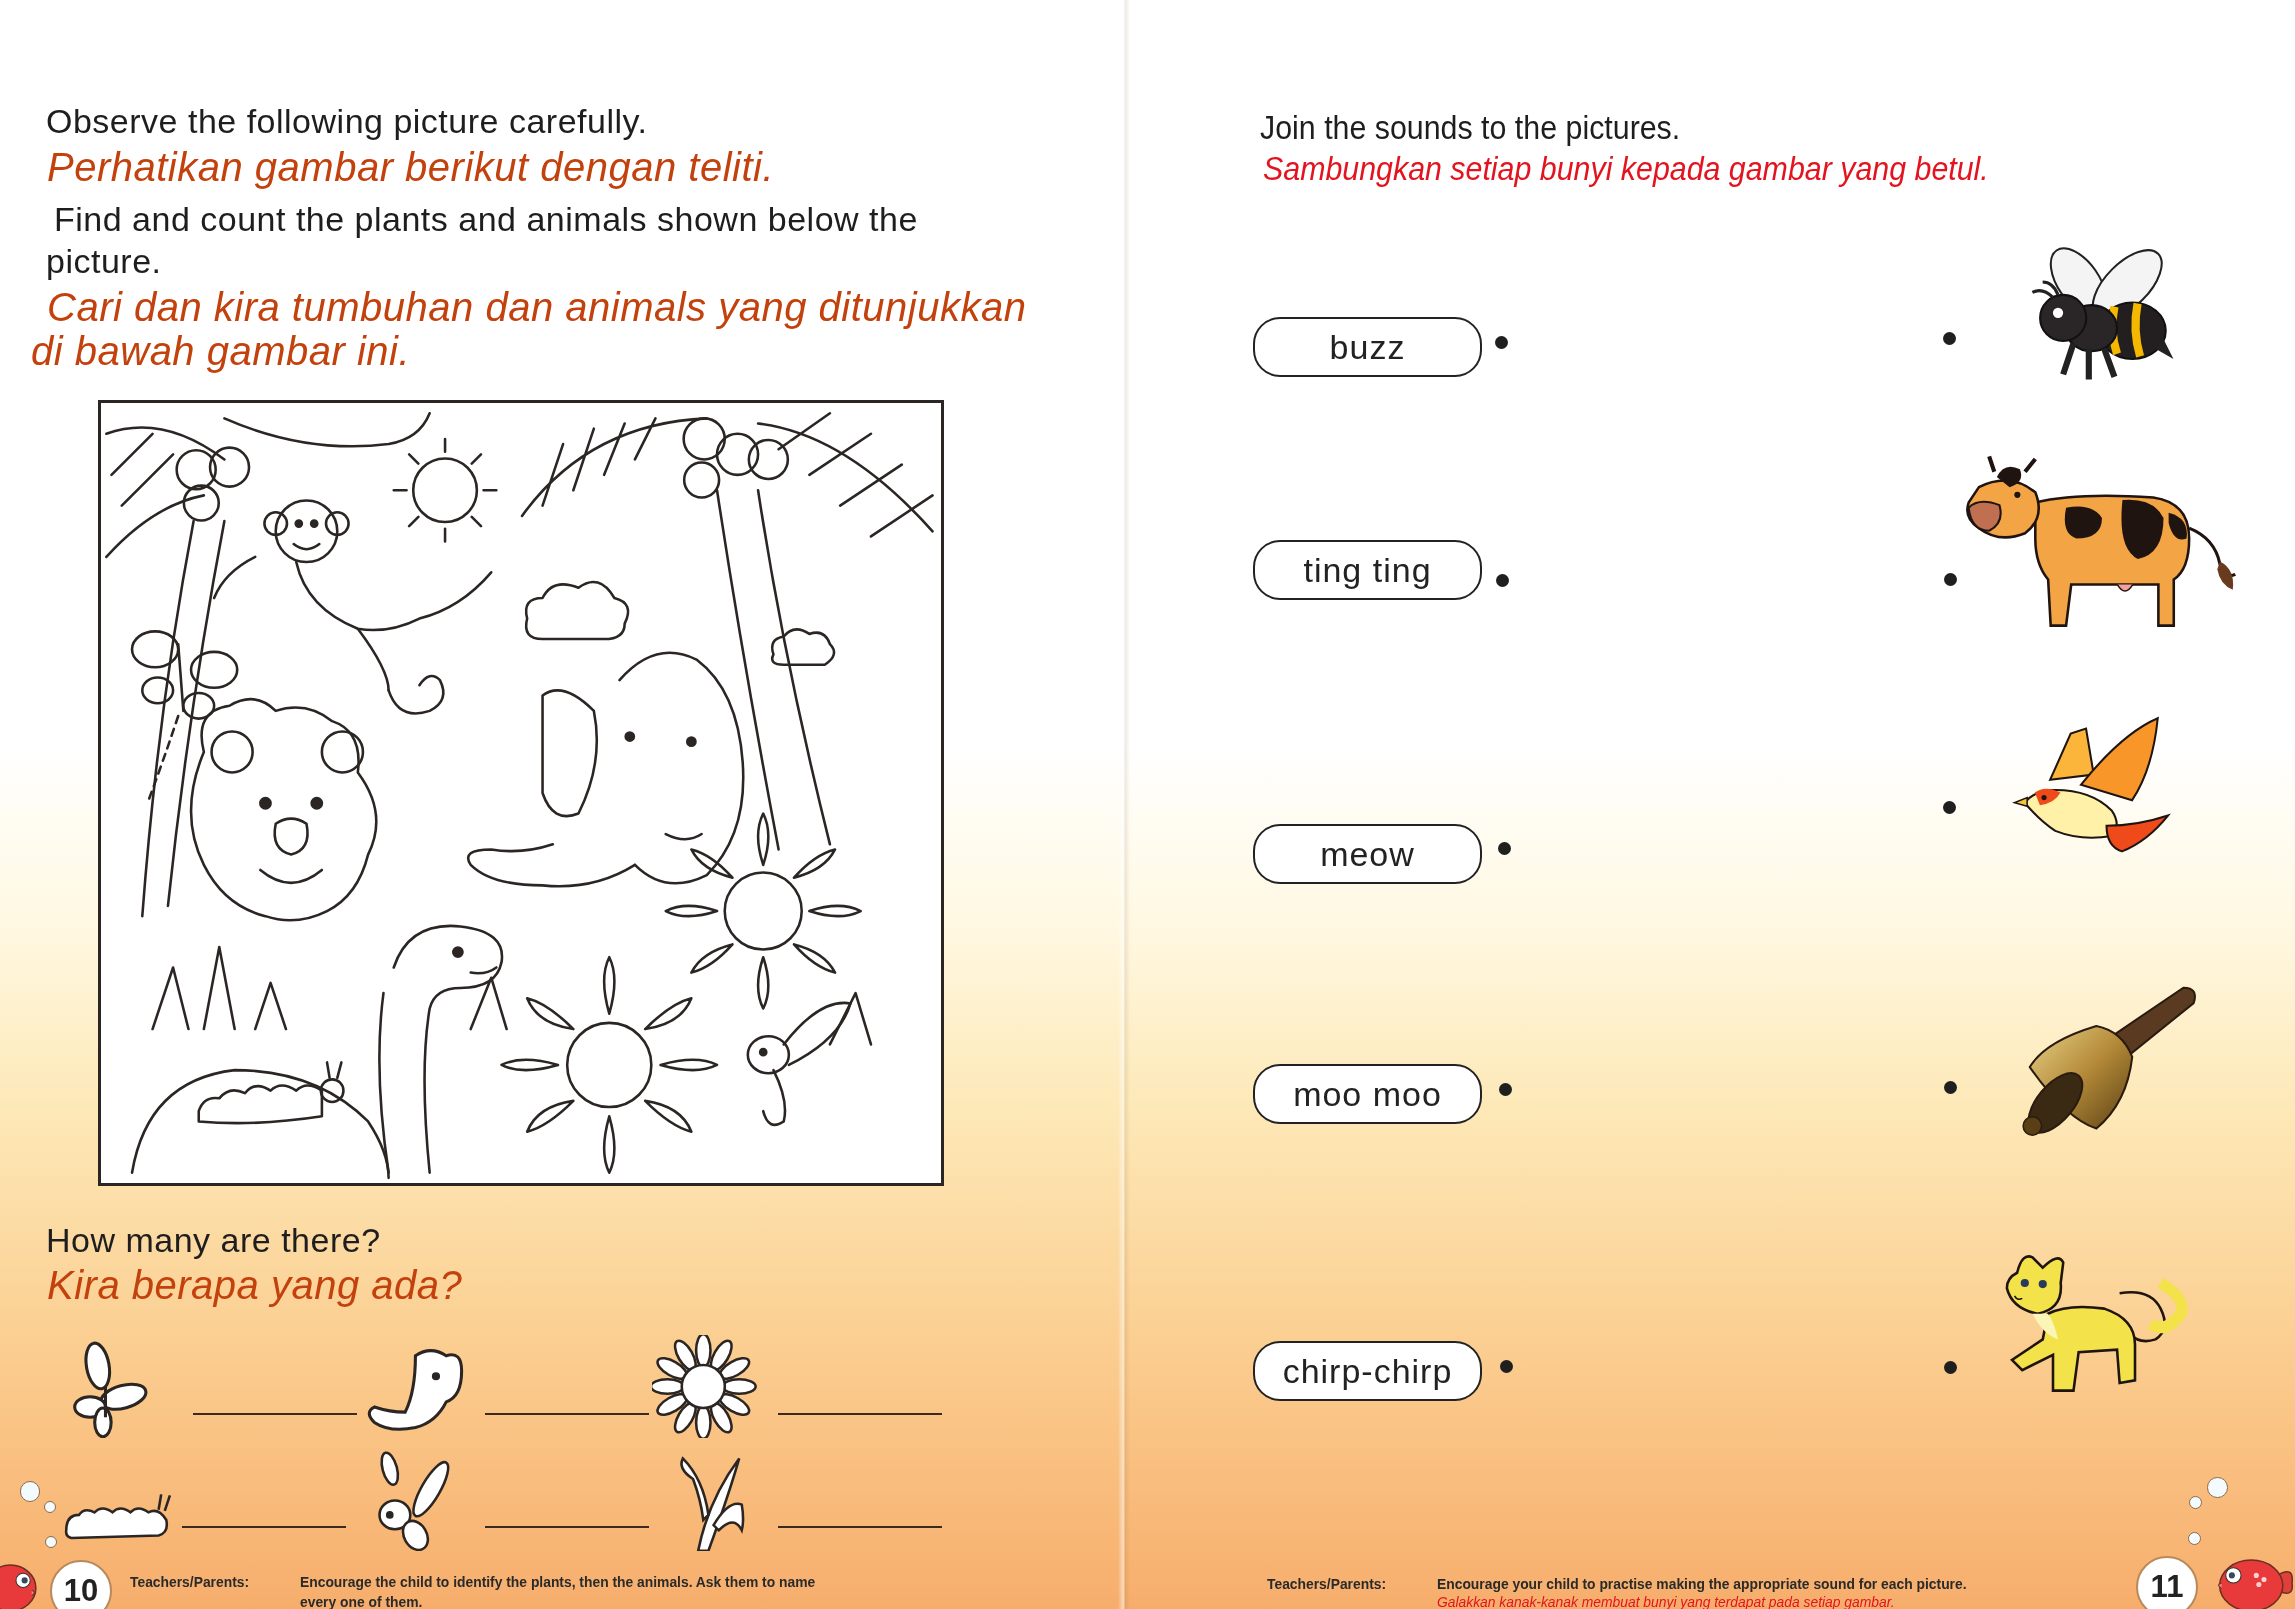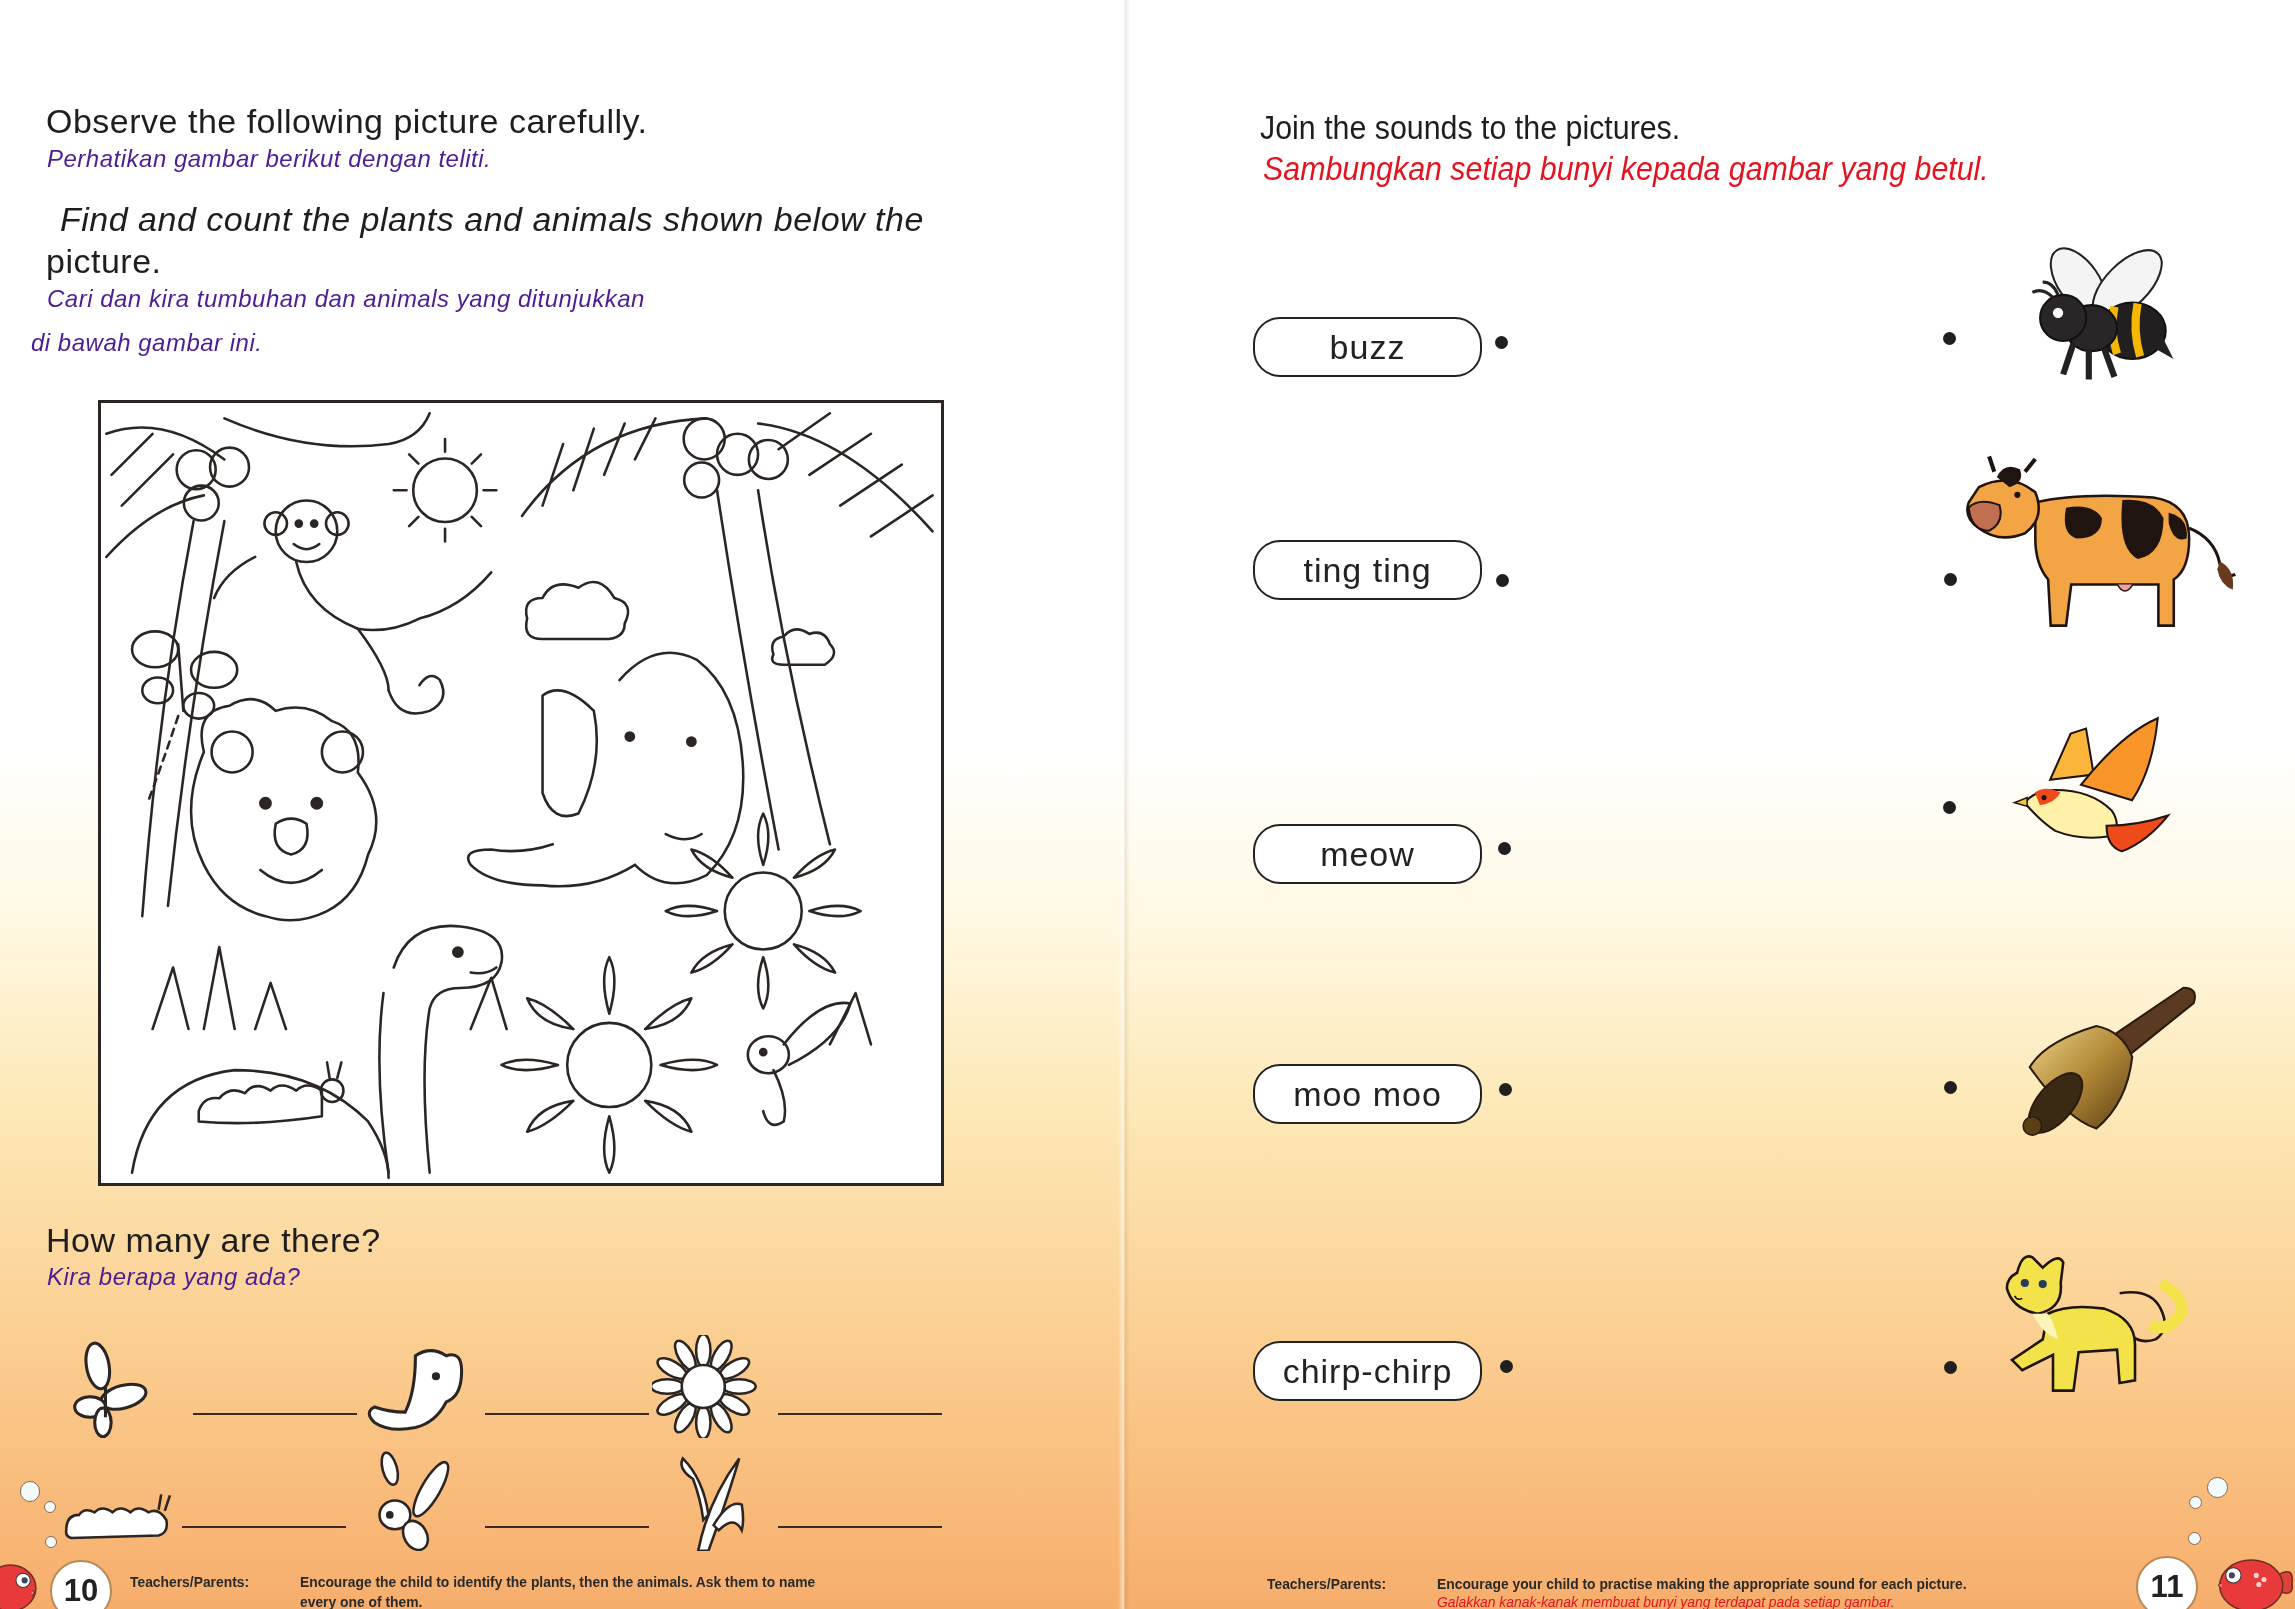--- a/index.html
+++ b/index.html
@@ -7,21 +7,21 @@
     width:2295px; height:1610px; position:relative; overflow:hidden;
     font-family:"Liberation Sans", sans-serif;
     background: linear-gradient(to bottom, #ffffff 0px, #ffffff 744px, #fff8e2 924px, #fde9b8 1104px, #fbcf92 1335px, #f8b675 1540px, #f6ad6c 1610px);
   }
   .spine {
     position:absolute; left:1118px; top:0; width:12.3px; height:1610px;
     background: linear-gradient(to right, rgba(0,0,0,0) 0%, rgba(255,255,255,0.55) 45%, rgba(120,80,40,0.12) 60%, rgba(0,0,0,0) 100%);
   }
   .txt { position:absolute; white-space:nowrap; }
   .en { color:#1e1e1e; font-size:34px; letter-spacing:0.5px; }
-  .ms { color:#4c1d95; font-size:24px; font-style:italic; letter-spacing:0.5px; }
+  .ms { color:#c2410c; font-size:40px; font-style:italic; letter-spacing:0.5px; }
   .en-r { color:#1e1e1e; font-size:33px; transform:scaleX(0.92); transform-origin:left; }
   .ms-r { color:#e3141f; font-size:33px; font-style:italic; transform:scaleX(0.92); transform-origin:left; }
 
   
   .jungle {
     position:absolute; left:98px; top:400px; width:846px; height:786px;
     border:3.1px solid #2b2623; box-sizing:border-box; background:#ffffff;
   }
   .jungle svg { width:100%; height:100%; display:block; }
 
@@ -55,21 +55,21 @@
   .bubble { position:absolute; border-radius:50%; background:#f3fbff; border:1px solid #8c6a4a; box-sizing:border-box; }
 </style>
 </head>
 <body>
 
 <div class="spine"></div>
 
 <div>
   <div class="txt en" style="left:46px; top:102px;">Observe the following picture carefully.</div>
   <div class="txt ms" style="left:47px; top:145px;">Perhatikan gambar berikut dengan teliti.</div>
-  <div class="txt en" style="left:60px; top:200px;font-style:italic;">Find and count the plants and animals shown below the</div>
+  <div class="txt en" style="left:54px; top:200px;">Find and count the plants and animals shown below the</div>
   <div class="txt en" style="left:46px; top:242px;">picture.</div>
   <div class="txt ms" style="left:47px; top:285px;">Cari dan kira tumbuhan dan animals yang ditunjukkan</div>
   <div class="txt ms" style="left:31px; top:329px;">di bawah gambar ini.</div>
 
   <div class="jungle">
     <svg viewBox="0 0 1636 1520" fill="none" stroke="#2b2623" stroke-width="5" stroke-linecap="round" stroke-linejoin="round">
 
       <g>
         <path d="M10 60 Q120 20 240 110 M20 140 L100 60 M40 200 L140 100 M10 300 Q100 200 200 180"></path>
         <path d="M820 220 Q950 40 1180 30 M860 200 L900 80 M920 170 L960 50 M980 140 L1020 40 M1040 110 L1080 30"></path>

